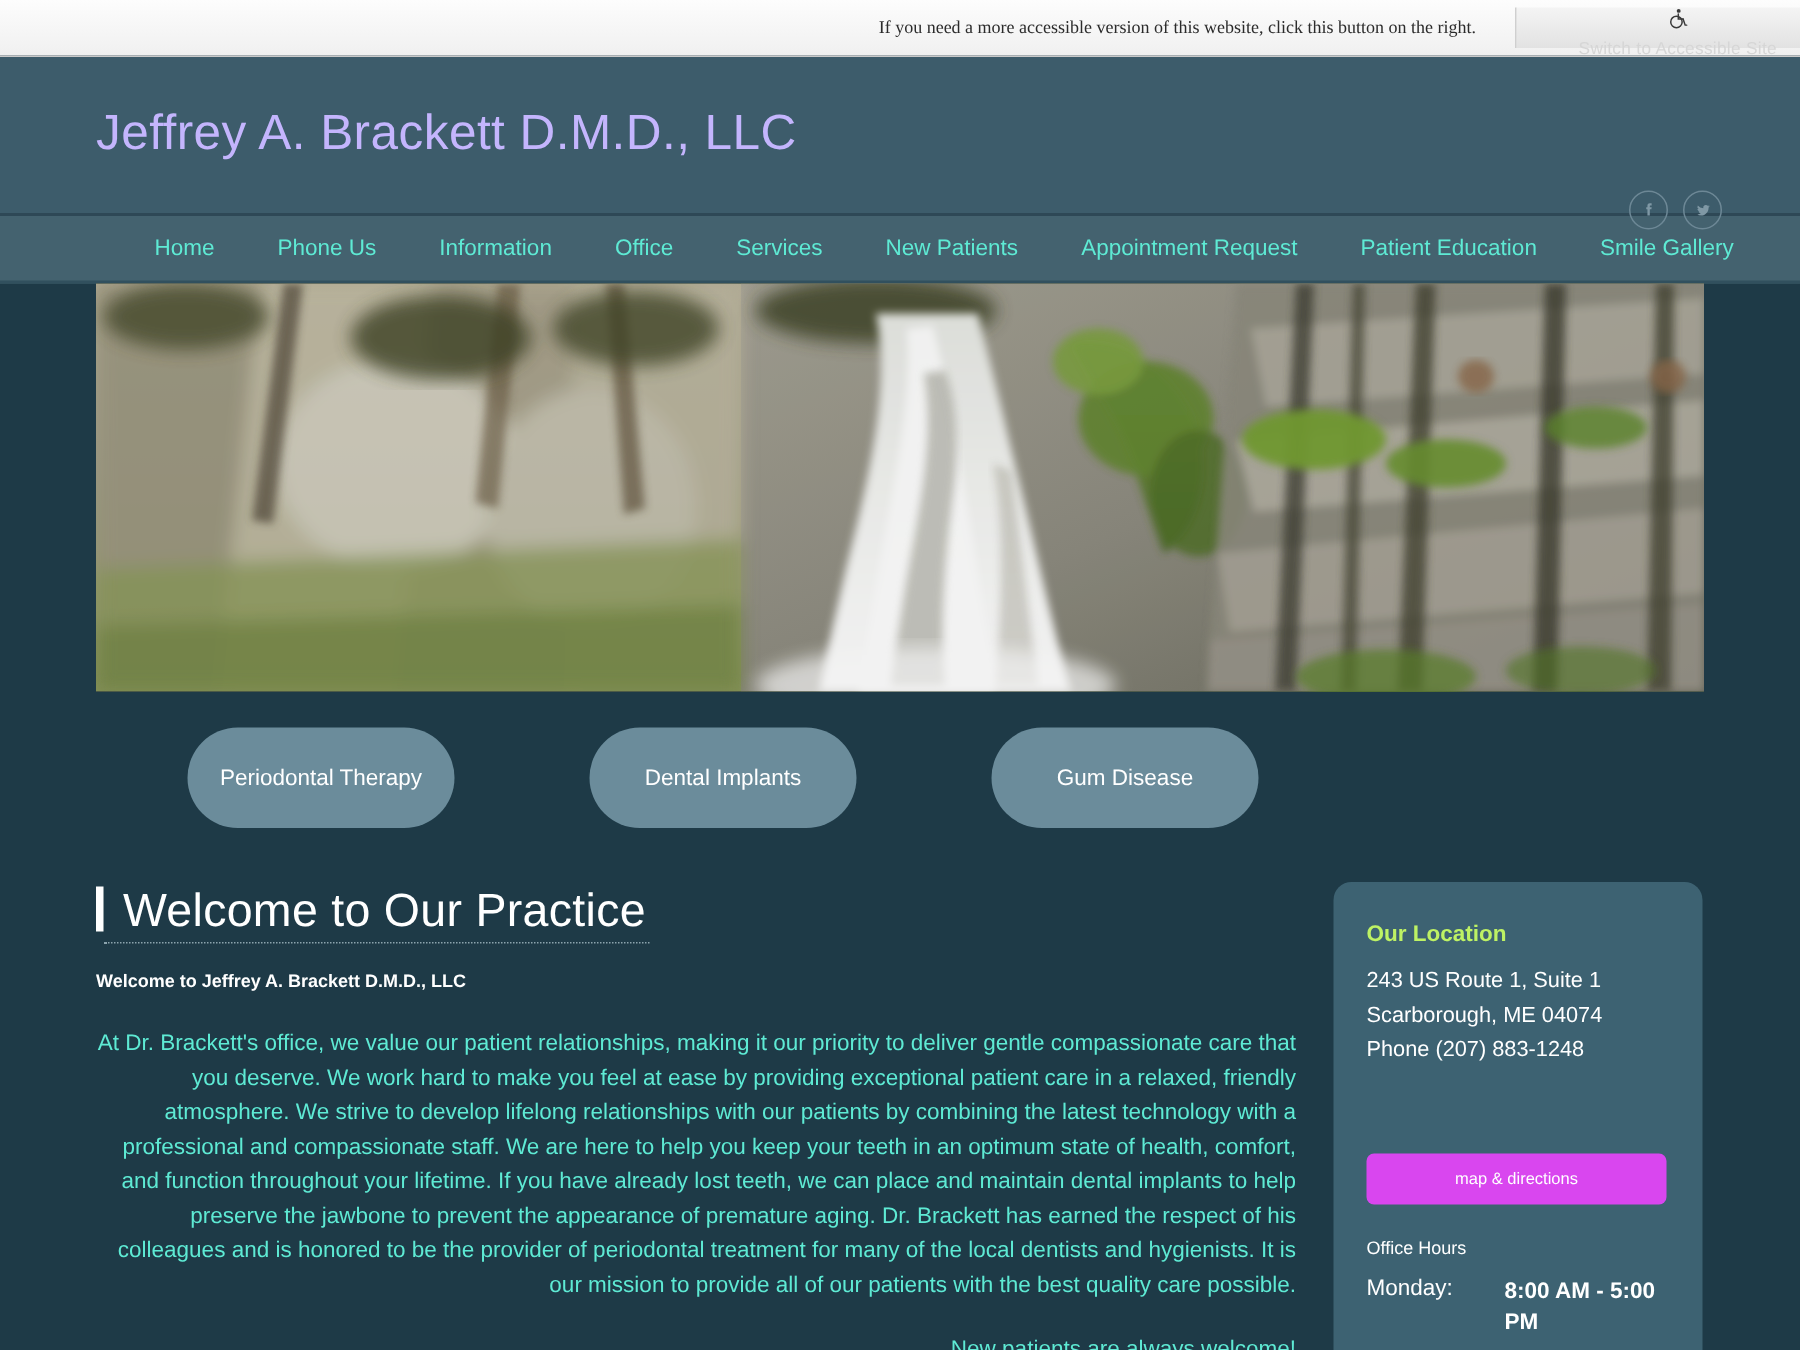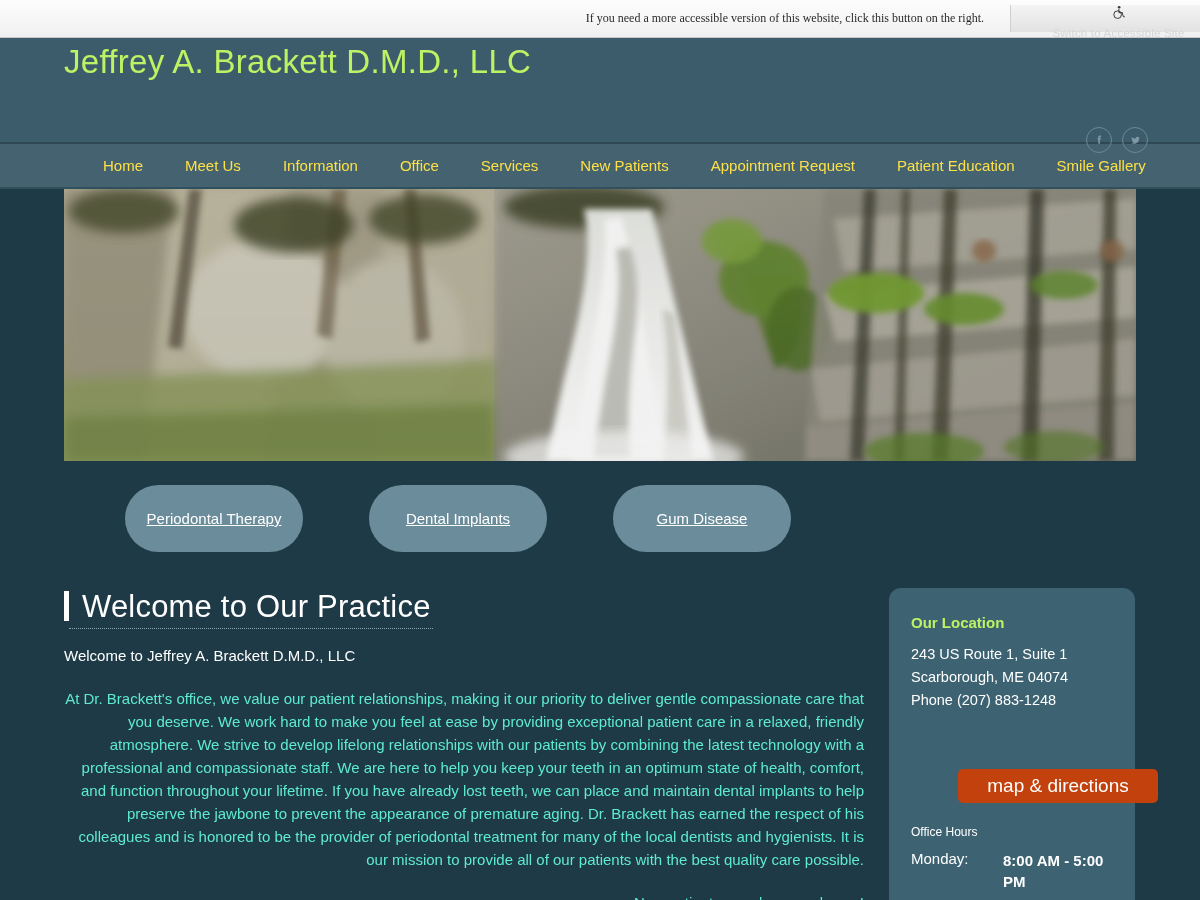--- a/index.html
+++ b/index.html
@@ -58,22 +58,22 @@
     position: relative;
     height: 106px;
     background: #3d5c6b;
     border-bottom: 2px solid #2e4856;
     padding: 0 64px;
   }
   .site-title {
     font-size: 33px;
     font-weight: 400;
     letter-spacing: .3px;
-    color: #bef264;
-    padding-top: 6px;
+    color: #c4b5fd;
+    padding-top: 32px;
     line-height: 1.1;
   }
   .site-address {
     font-size: 14.5px;
     color: #ffffff;
     padding-top: 18px;
     letter-spacing: .1px;
   }
   .socials {
     position: absolute;
@@ -99,21 +99,21 @@
     height: 45px;
     background: #44626f;
     border-bottom: 2px solid #31505e;
     display: flex;
     align-items: center;
     padding-left: 82px;
     gap: 0;
   }
   .nav-item {
     font-size: 15px;
-    color: #fde047;
+    color: #5eead4;
     padding: 16px 21px;
     line-height: 45px;
     cursor: pointer;
     white-space: nowrap;
   }
 
   
   .hero-wrap {
     padding: 0 64px;
     margin-top: 0;
@@ -124,22 +124,21 @@
     position: relative;
     overflow: hidden;
     background: #6d6a4a;
   }
   .hero svg { display: block; width: 100%; height: 100%; }
 
   
   .pills {
     display: flex;
     padding: 24px 0 0 125px;
-    gap: 66px;
-    text-decoration: underline;
+    gap: 90px;
   }
   .pill {
     width: 178px;
     height: 67px;
     border-radius: 34px;
     background: #6b8c9b;
     color: #ffffff;
     font-size: 15px;
     display: flex;
     align-items: center;
@@ -173,22 +172,22 @@
     letter-spacing: .2px;
     line-height: 1.25;
   }
   .title-rule {
     border-bottom: 1px dotted #8ba3ad;
     width: 364px;
     margin-left: 5px;
     margin-top: 1px;
   }
   .subhead {
-    font-size: 15px;
-    font-weight: normal;
+    font-size: 12px;
+    font-weight: bold;
     color: #ffffff;
     padding-top: 18px;
   }
   .body-copy {
     font-size: 15px;
     line-height: 23px;
     color: #5eead4;
     padding-top: 23px;
     max-width: 800px;
     text-align: right;
@@ -213,28 +212,27 @@
   .side-line {
     font-size: 14.5px;
     line-height: 23px;
     color: #ffffff;
   }
   .map-btn {
     margin-top: 57px;
     width: 200px;
     height: 34px;
     border-radius: 5px;
-    background: #c2410c;
-    color: #ffffff;
-    font-size: 19px;
+    background: #d946ef;
+    color: #ffffff;
+    font-size: 11px;
     display: flex;
     align-items: center;
     justify-content: center;
     cursor: pointer;
-    margin-left: 47px;
   }
   .hours-title {
     font-size: 12px;
     font-weight: normal;
     color: #ffffff;
     padding-top: 22px;
   }
   .hours-row {
     display: flex;
     padding-top: 11px;
@@ -283,21 +281,21 @@
     <a class="social-circle">
       <svg viewBox="0 0 24 24" width="15" height="15" fill="#7f98a5">
         <path d="M19 7.2c-.5.23-1.05.38-1.62.45.58-.35 1.03-.9 1.24-1.56-.55.32-1.15.56-1.8.68a2.83 2.83 0 0 0-4.82 2.58A8.03 8.03 0 0 1 6.2 6.4a2.83 2.83 0 0 0 .88 3.78c-.46-.01-.9-.14-1.28-.35v.04c0 1.37.97 2.51 2.27 2.77-.24.06-.49.1-.75.1-.18 0-.36-.02-.53-.05a2.83 2.83 0 0 0 2.64 1.97 5.68 5.68 0 0 1-4.19 1.17 8 8 0 0 0 4.35 1.28c5.22 0 8.07-4.33 8.07-8.08v-.37A5.7 5.7 0 0 0 19 7.2z"></path>
       </svg>
     </a>
   </div>
 </header>
 
 <nav class="main-nav">
   <a class="nav-item">Home</a>
-  <a class="nav-item">Meet Us</a>
+  <a class="nav-item">Phone Us</a>
   <a class="nav-item">Information</a>
   <a class="nav-item">Office</a>
   <a class="nav-item">Services</a>
   <a class="nav-item">New Patients</a>
   <a class="nav-item">Appointment Request</a>
   <a class="nav-item">Patient Education</a>
   <a class="nav-item">Smile Gallery</a>
 </nav>
 
 <div class="hero-wrap">

